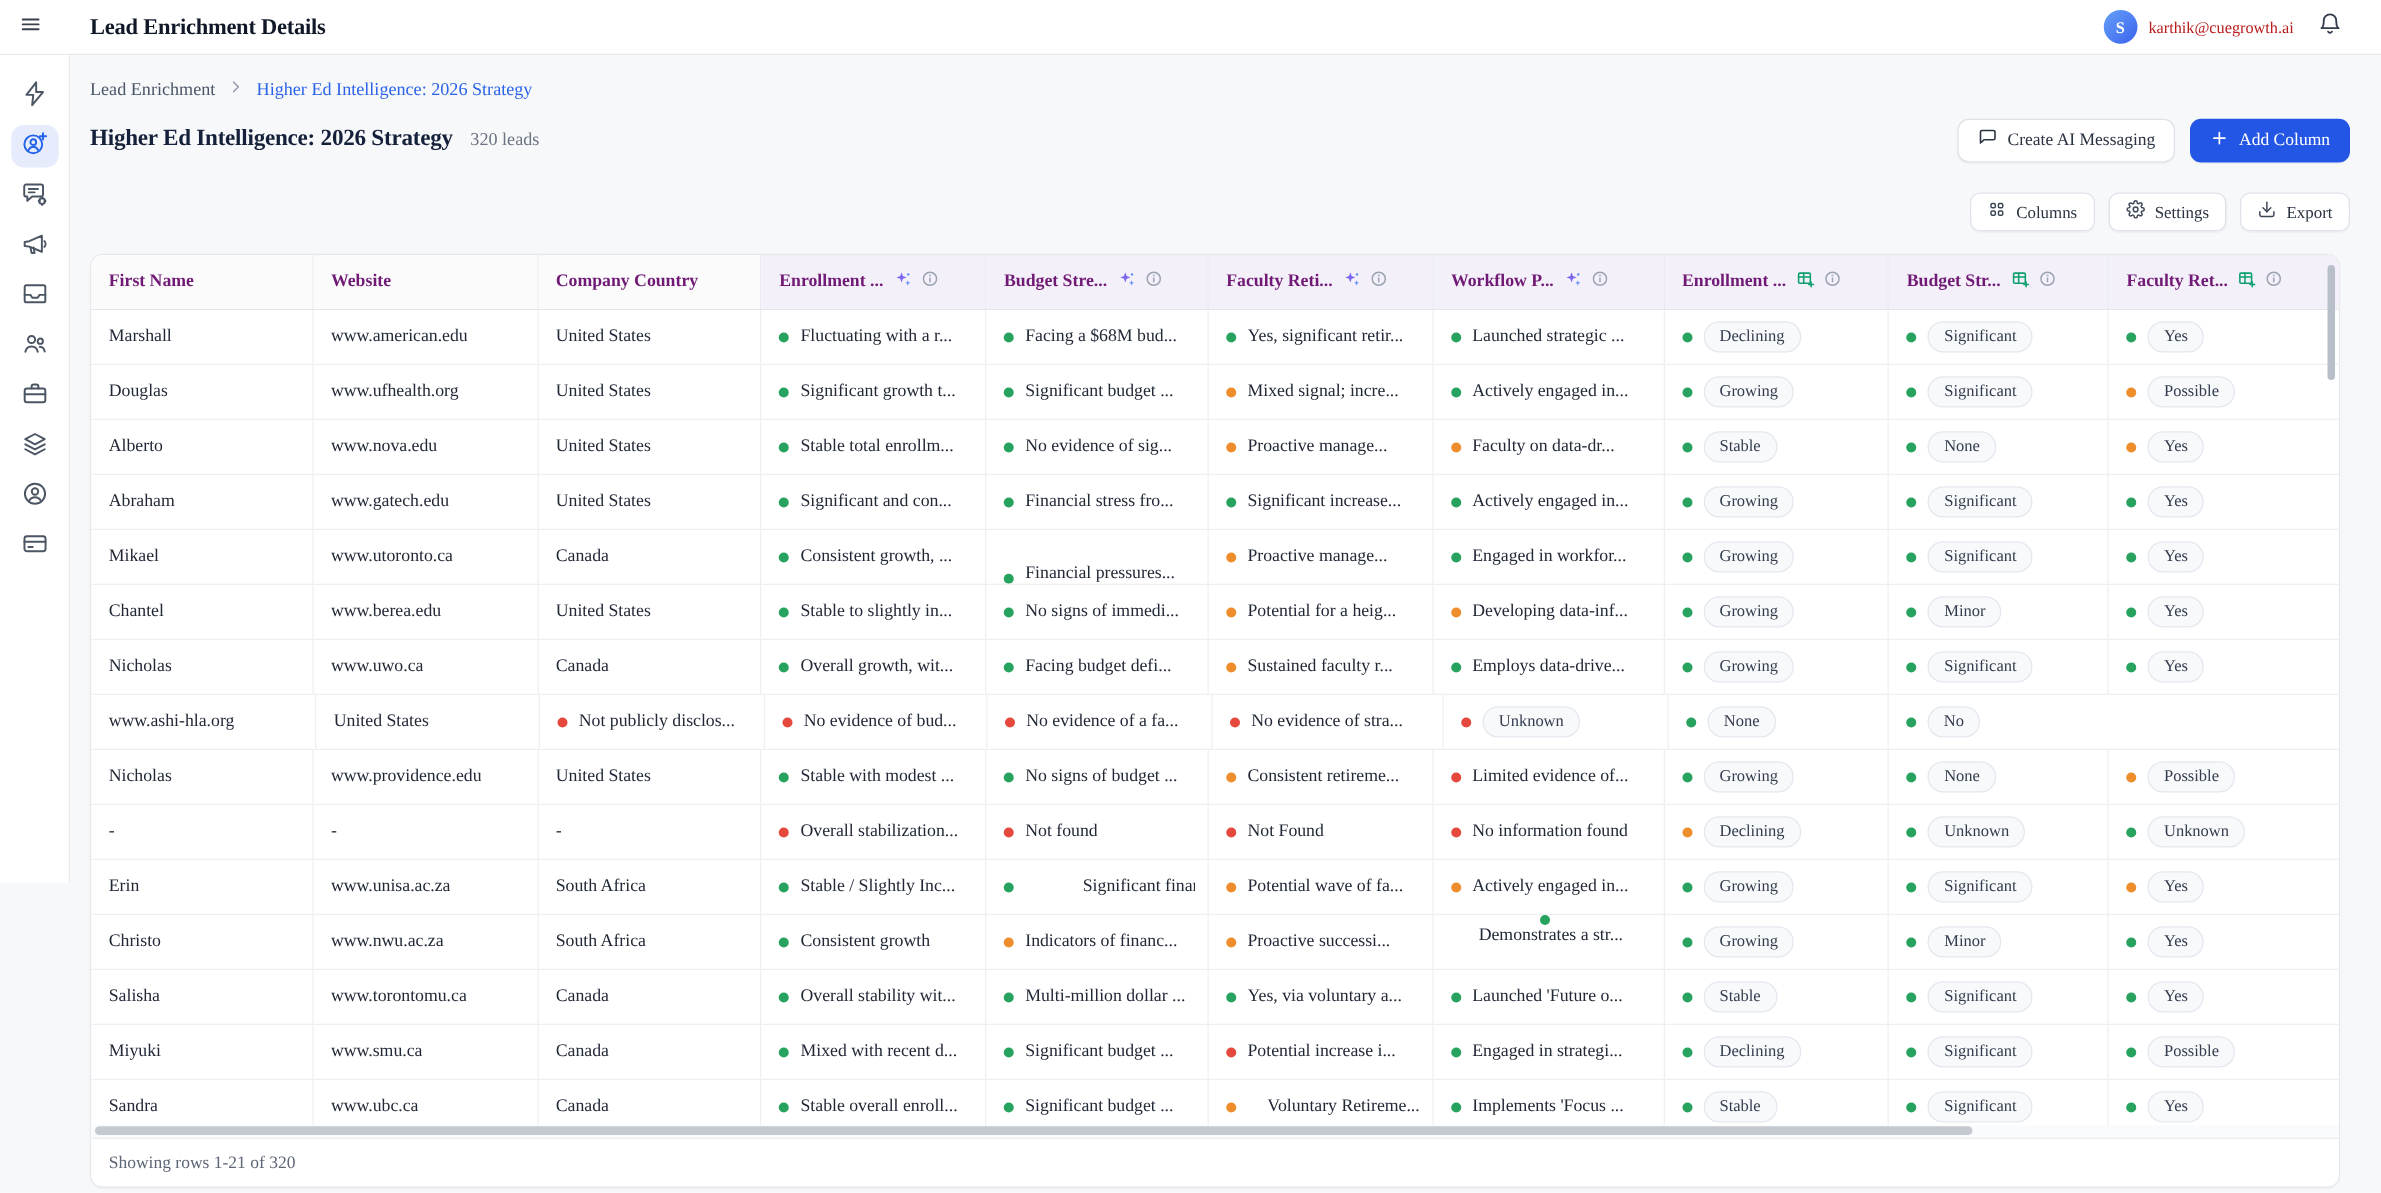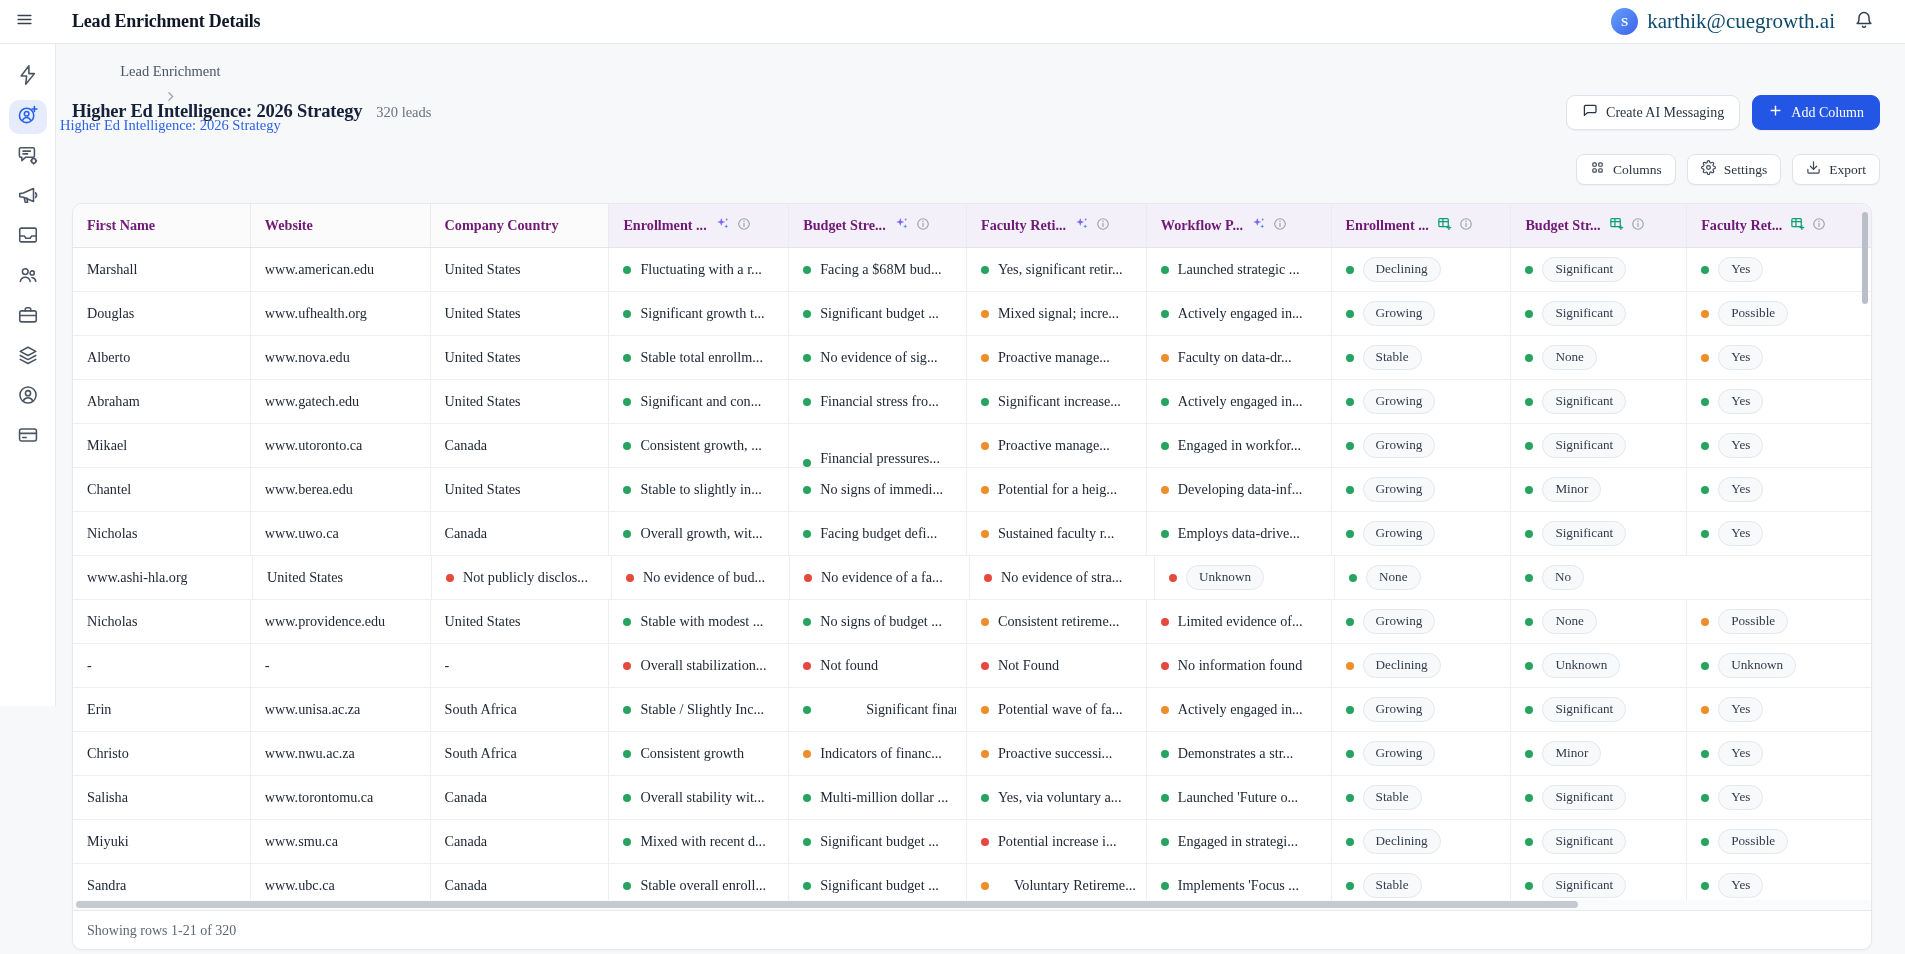--- a/index.html
+++ b/index.html
@@ -10,37 +10,37 @@
   
   .topbar { position:absolute; top:0; left:0; right:0; height:44px; background:#fff;
             border-bottom:1px solid #e8eaee; display:flex; align-items:center; z-index:6; }
   .hamburger { width:44px; height:44px; display:flex; align-items:center; justify-content:center;
                cursor:pointer; margin-left:2px; }
   .topbar-title { font-size:18px; font-weight:700; color:#101828; margin-left:26px; letter-spacing:-0.2px; }
   .topbar-right { margin-left:auto; display:flex; align-items:center; gap:12px; padding-right:24px; }
   .account { display:flex; align-items:center; gap:9px; cursor:pointer; }
   .avatar { width:27px; height:27px; border-radius:50%; background:linear-gradient(135deg,#64a0f8,#3c63ee);
             color:#fff; font-size:13px; font-weight:600; display:flex; align-items:center; justify-content:center; }
-  .email { font-size:21px; color:#0c4a6e; }
+  .email { font-size:13px; color:#b91c1c; }
   .bell { width:34px; height:34px; display:flex; align-items:center; justify-content:center; cursor:pointer; }
 
   
   .sidebar { position:absolute; top:44px; left:0; bottom:0; width:56px; background:#fff;
              border-right:1px solid #e8eaee; display:flex; flex-direction:column; align-items:center;
              padding-top:16px; gap:6px; z-index:5; }
   .side-btn { width:38px; height:34px; display:flex; align-items:center; justify-content:center;
               border-radius:10px; cursor:pointer; color:#4b5563; }
   .side-btn svg { stroke:#4b5563; }
   .side-btn.active { background:#e6ecfc; }
   .side-btn.active svg { stroke:#2563eb; }
 
   
   .main { position:absolute; left:56px; top:44px; right:0; bottom:0; }
-  .breadcrumb { position:absolute; left:4px; top:19px; display:flex; align-items:center; gap:10px;
-                font-size:14.5px;flex-direction:column; }
+  .breadcrumb { position:absolute; left:16px; top:19px; display:flex; align-items:center; gap:10px;
+                font-size:14.5px; }
   .crumb-parent { color:#4a5568; cursor:pointer; }
   .crumb-current { color:#2b63e8; cursor:pointer; }
   .titlerow { position:absolute; left:16px; top:57px; display:flex; align-items:baseline; gap:14px; }
   .page-title { font-size:18.5px; font-weight:700; color:#15213a; letter-spacing:-0.2px; }
   .lead-count { font-size:14.5px; color:#6b7280; }
 
   .actions-top { position:absolute; right:25px; top:51px; display:flex; gap:12px; }
   .actions-bottom { position:absolute; right:25px; top:110px; display:flex; gap:11px; }
   .btn { display:flex; align-items:center; gap:8px; background:#fff; border:1px solid #dfe3e9;
          border-radius:9px; font-size:14px; color:#2a3342; font-weight:500; cursor:pointer;
@@ -827,21 +827,21 @@
               <span class="celltext">Consistent growth</span>
             </div>
             <div class="td" style="width: 178px;">
               <span class="dot dot-orange"></span>
               <span class="celltext">Indicators of financ...</span>
             </div>
             <div class="td" style="width: 180px;">
               <span class="dot dot-orange"></span>
               <span class="celltext">Proactive successi...</span>
             </div>
-            <div class="td" style="width: 185px;">
+            <div class="td" style="width: 185px; flex-direction: column;">
               <span class="dot dot-green"></span>
               <span class="celltext">Demonstrates a str...</span>
             </div>
             <div class="td" style="width: 180px;">
               <span class="dot dot-green"></span>
               <span class="badge">Growing</span>
             </div>
             <div class="td" style="width: 176px;">
               <span class="dot dot-green"></span>
               <span class="badge">Minor</span>

